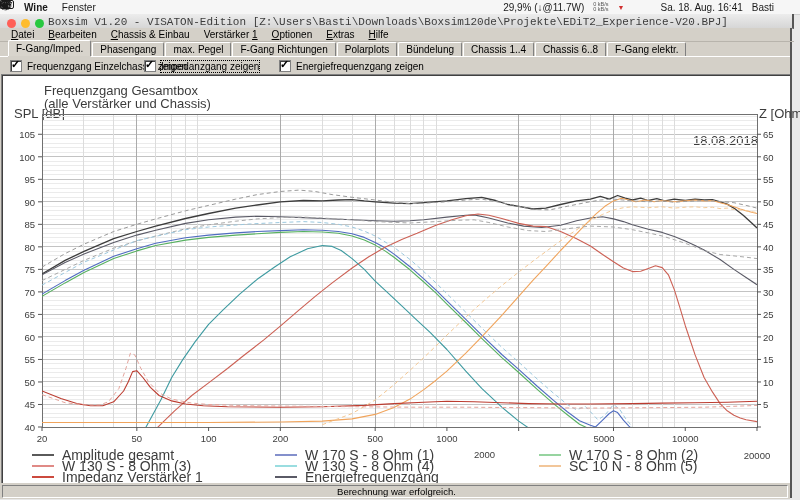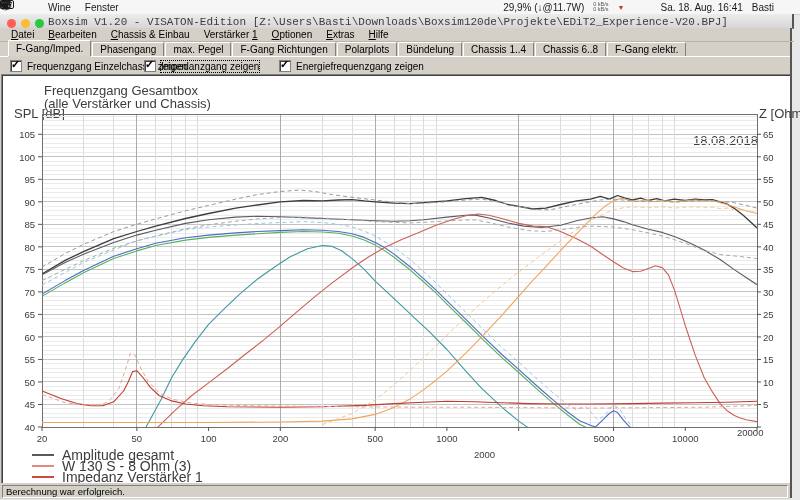--- a/index.html
+++ b/index.html
@@ -4,21 +4,21 @@
 <style>
   html,body{margin:0;padding:0;}
   body{width:800px;height:500px;overflow:hidden;background:#e8e8e8;
        font-family:"Liberation Sans", sans-serif; -webkit-font-smoothing:antialiased;}
   #root{position:relative;width:800px;height:500px;}
   
   .macbar{position:absolute;left:0;top:0;width:800px;height:14px;background:#f6f6f6;
           border-bottom:1px solid #cfcfcf;display:flex;align-items:center;font-size:10px;color:#1a1a1a;}
   .macbar .left{display:flex;align-items:center;gap:14px;padding-left:10px;}
   .macbar .right{margin-left:auto;display:flex;align-items:center;gap:9px;padding-right:8px;}
-  .mb-bold{font-weight:normal;margin-left:24px;}
+  .mb-bold{font-weight:bold;}
   .netstack{display:flex;flex-direction:column;line-height:5px;font-size:5.5px;color:#555;text-align:right;}
   .icon-svg{display:block;}
   
   .titlebar{position:absolute;left:0;top:14px;width:792px;height:14px;
             background:linear-gradient(#ececec,#d6d6d6);border-bottom:1px solid #a8a8a8;
             display:flex;align-items:flex-end;font-size:11px;color:#3c3c3c;border-right:2px solid #555;font-family:Liberation Mono, monospace;}
   .lights{display:flex;gap:5px;padding-left:7px;}
   .light{width:9px;height:9px;border-radius:50%;}
   .title-text{flex:1;text-align:center;white-space:nowrap;overflow:hidden;}
   
@@ -49,21 +49,21 @@
   .csub{font-size:9px;color:#3c3c3c;}
   .ticklabel{position:absolute;font-size:9.5px;color:#3c3c3c;white-space:nowrap;}
   svg{position:absolute;left:0;top:0;}
   
   .legend-col{position:absolute;font-size:14px;color:#3c3c3c;}
   .legend-row{display:flex;align-items:center;height:11px;}
   .legend-swatch{width:22px;height:0;border-top-width:2px;border-top-style:solid;margin-right:8px;}
   
   .statusbar{position:absolute;left:0;top:455px;width:100%;height:15px;background:#d4d0c8;padding-top:1px;}
   .statusfield{margin:1px 2px;height:11px;line-height:11px;font-size:9.5px;color:#000;padding-left:3px;
-               border:1px solid #808080;border-bottom-color:#fff;border-right-color:#fff;}
+               border:1px solid #808080;border-bottom-color:#fff;border-right-color:#fff;text-align:center;}
 </style>
 </head>
 <body>
 
 <div id="root">
 
   <div class="macbar">
     <div class="left">
       <span>
         <svg class="icon-svg" width="10" height="11" viewBox="0 0 10 11">
@@ -364,33 +364,57 @@
         <div class="ticklabel" style="left: 761px; top: 324.482px;">5</div>
         <div class="ticklabel" style="left: 20px; top: 358px; width: 40px; text-align: center;">20</div>
         <div class="ticklabel" style="left: 114.842px; top: 358px; width: 40px; text-align: center;">50</div>
         <div class="ticklabel" style="left: 186.588px; top: 358px; width: 40px; text-align: center;">100</div>
         <div class="ticklabel" style="left: 258.333px; top: 358px; width: 40px; text-align: center;">200</div>
         <div class="ticklabel" style="left: 353.176px; top: 358px; width: 40px; text-align: center;">500</div>
         <div class="ticklabel" style="left: 424.921px; top: 358px; width: 40px; text-align: center;">1000</div>
         <div class="ticklabel" style="left: 472px; top: 358px; width: 40px; text-align: left; margin-top: 16px;">2000</div>
         <div class="ticklabel" style="left: 591.509px; top: 358px; width: 40px; text-align: left;">5000</div>
         <div class="ticklabel" style="left: 663.255px; top: 358px; width: 40px; text-align: center;">10000</div>
-        <div class="ticklabel" style="left: 735px; top: 352px; width: 40px; text-align: left;">20000</div>
+        <div class="ticklabel" style="left: 735px; top: 375px; width: 40px; text-align: center;">20000</div>
         <div class="legend-col" style="left: 30px; top: 374px;">
           <div class="legend-row">
             <span class="legend-swatch" style="border-top-color: rgb(90, 90, 90);"></span>
             <span>Amplitude gesamt</span>
           </div>
           <div class="legend-row">
             <span class="legend-swatch" style="border-top-color: rgb(224, 138, 134);"></span>
             <span>W 130 S - 8 Ohm (3)</span>
           </div>
           <div class="legend-row">
             <span class="legend-swatch" style="border-top-color: rgb(204, 74, 62);"></span>
             <span>Impedanz Verstärker 1</span>
+          </div>
+        </div>
+        <div class="legend-col" style="left: 273px; top: 374px;">
+          <div class="legend-row">
+            <span class="legend-swatch" style="border-top-color: rgb(132, 144, 204);"></span>
+            <span>W 170 S - 8 Ohm (1)</span>
+          </div>
+          <div class="legend-row">
+            <span class="legend-swatch" style="border-top-color: rgb(154, 221, 224);"></span>
+            <span>W 130 S - 8 Ohm (4)</span>
+          </div>
+          <div class="legend-row">
+            <span class="legend-swatch" style="border-top-color: rgb(90, 90, 102);"></span>
+            <span>Energiefrequenzgang</span>
+          </div>
+        </div>
+        <div class="legend-col" style="left: 537px; top: 374px;">
+          <div class="legend-row">
+            <span class="legend-swatch" style="border-top-color: rgb(151, 212, 160);"></span>
+            <span>W 170 S - 8 Ohm (2)</span>
+          </div>
+          <div class="legend-row">
+            <span class="legend-swatch" style="border-top-color: rgb(242, 198, 153);"></span>
+            <span>SC 10 N - 8 Ohm (5)</span>
           </div>
         </div>
       </div>
 
     <div class="statusbar">
       <div class="statusfield">Berechnung war erfolgreich.</div>
     </div>
   </div>
 </div>
 

